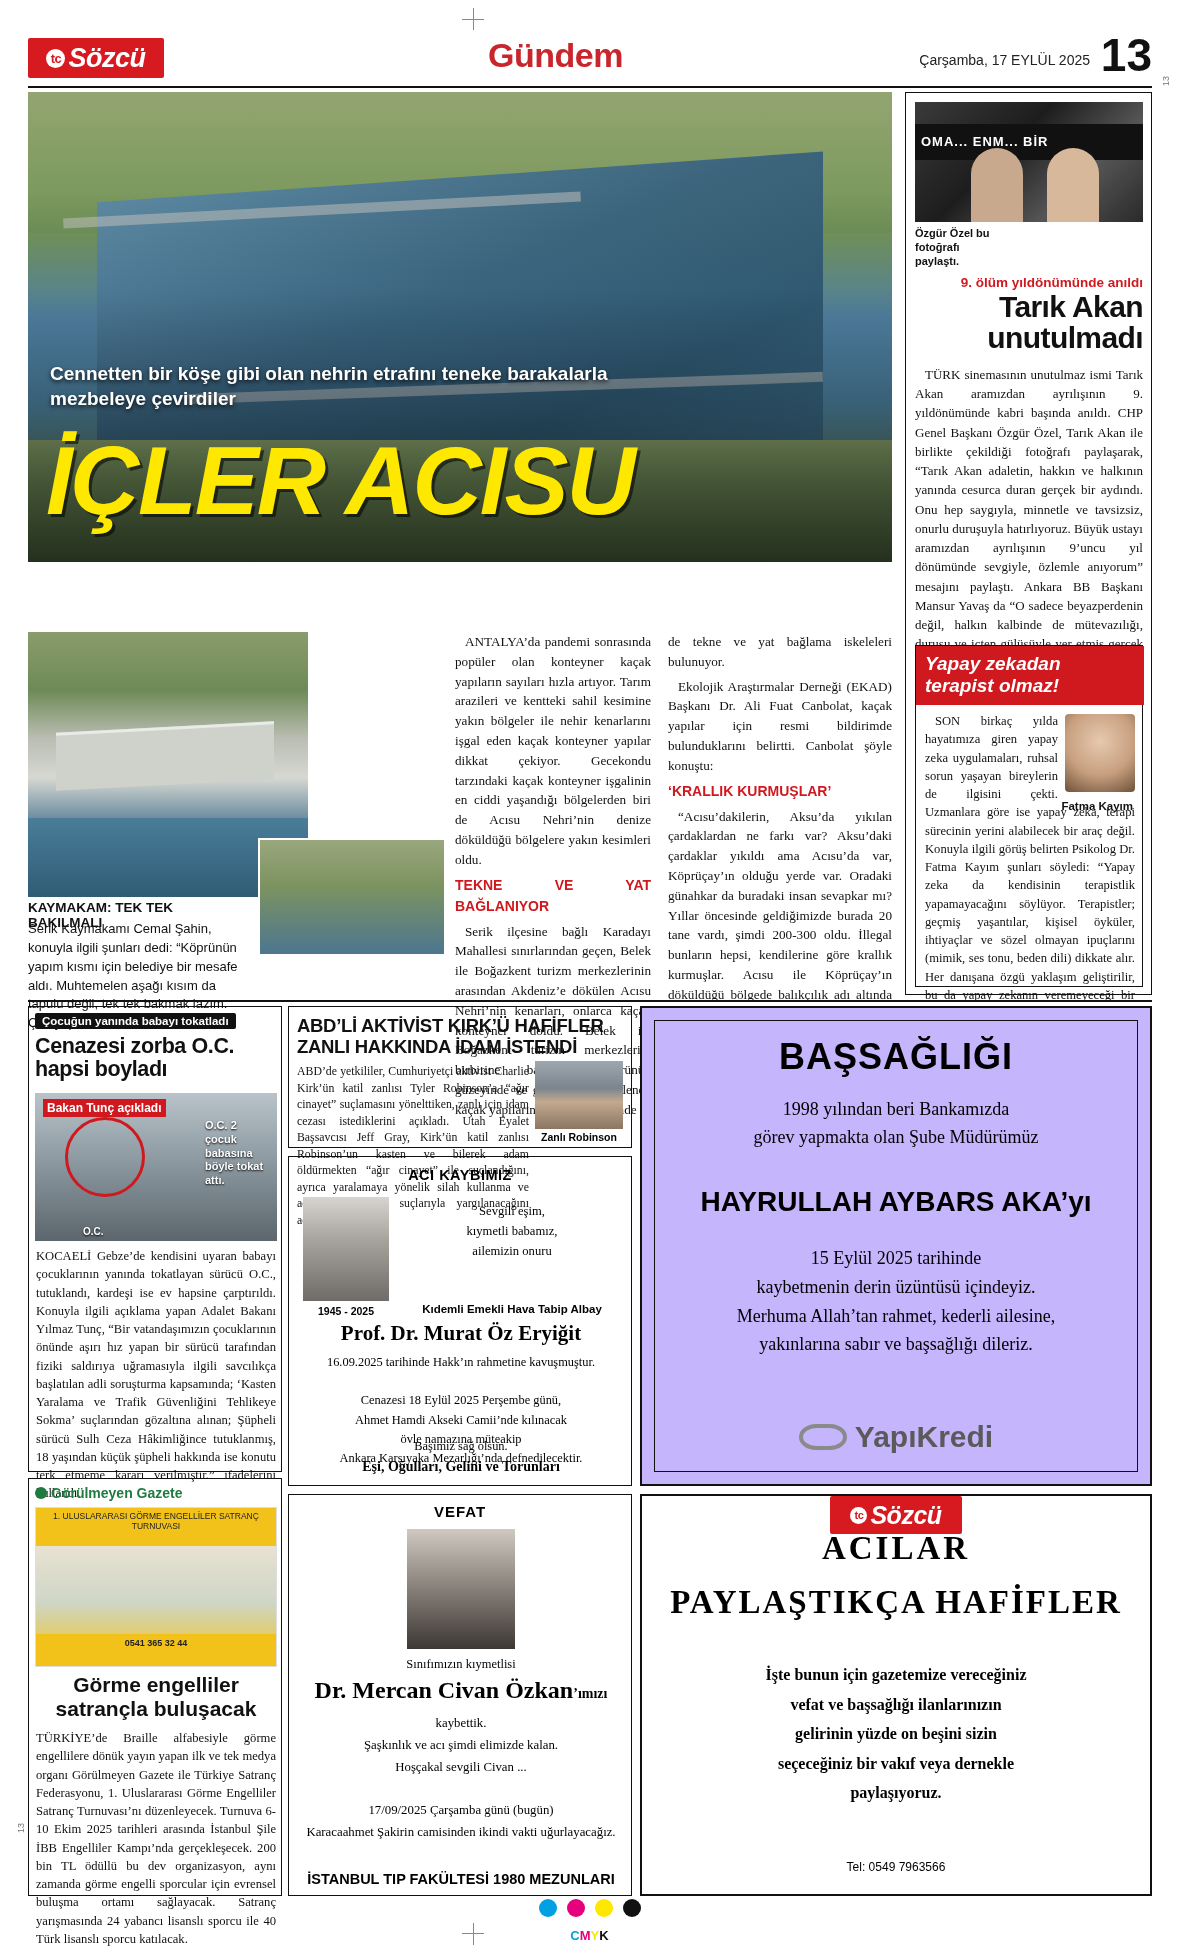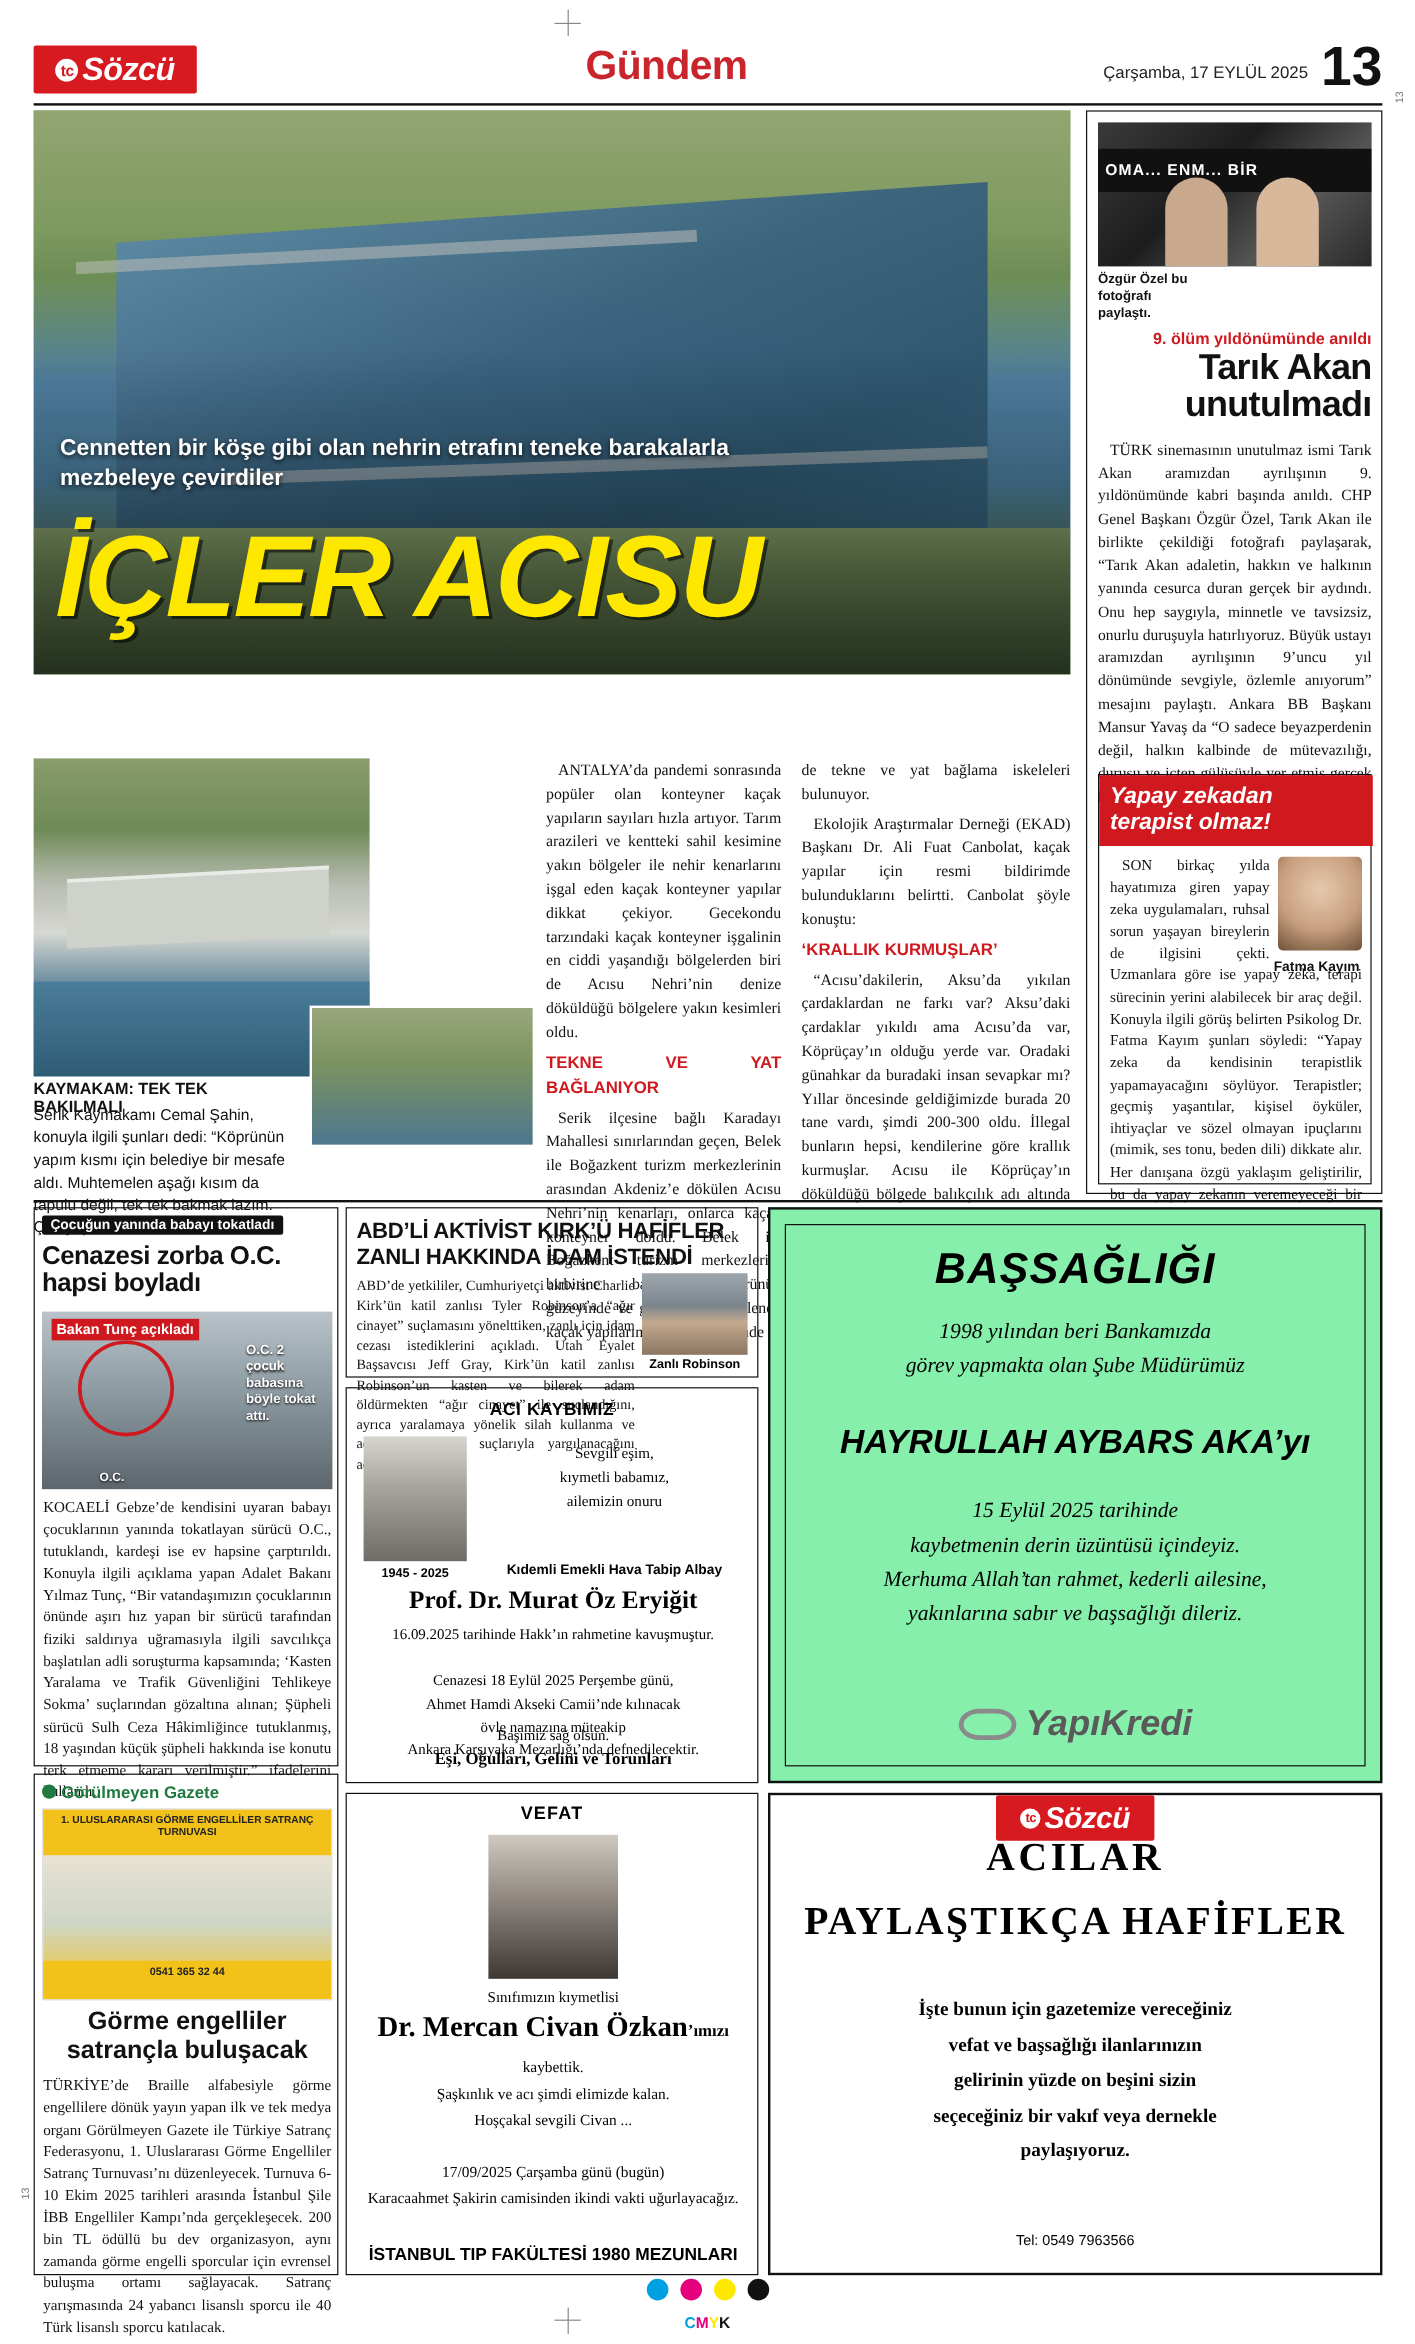--- a/index.html
+++ b/index.html
@@ -287,21 +287,21 @@
     background:#1f7a3f; margin-right:4px; vertical-align:-1px;
   }
   .bl2-photo {
     position:absolute; left:6px; top:28px; width:242px; height:160px;
     background:linear-gradient(180deg,#f2c21a 0%,#e8e2d2 24%,#cfd6c6 60%,#f2c21a 100%);
     overflow:hidden; border:1px solid #ddd;
   }
   .bl2-photo .tstrip {
     position:absolute; left:0; top:0; width:100%; height:24%;
     background:#f2c21a;
-    font-family:"Liberation Sans", sans-serif; font-weight:bold; font-size:8.5px;
+    font-family:"Liberation Sans", sans-serif; font-weight:normal; font-size:8.5px;
     color:#222; text-align:center; padding-top:3px;
   }
   .bl2-photo .bstrip {
     position:absolute; left:0; bottom:0; width:100%; height:20%;
     background:#f2c21a;
     font-family:"Liberation Sans", sans-serif; font-weight:bold; font-size:9px;
     color:#222; text-align:center; padding-top:4px;
   }
   .bl2-head {
     position:absolute; left:7px; top:194px; width:240px; text-align:center;
@@ -405,21 +405,21 @@
     font-family:"Liberation Serif", serif; font-size:12.8px; line-height:1.7;
   }
   .vefat .foot {
     position:absolute; left:10px; bottom:8px; width:324px;
     font-family:"Liberation Sans", sans-serif; font-weight:bold; font-size:14.5px;
   }
 
   
   .ad1 {
     position:absolute; left:640px; top:1006px; width:512px; height:480px;
-    border:2px solid #111; text-align:center; background:#86efac;font-style:italic;
+    border:2px solid #111; text-align:center; background:#c4b5fd;
   }
   .ad1-inner { position:absolute; left:12px; top:12px; right:12px; bottom:12px; border:1px solid #111; }
   .ad1 .t {
     position:absolute; left:0; top:28px; width:100%;
     font-family:"Liberation Sans", sans-serif; font-weight:bold; font-size:36px;
     letter-spacing:1px;
   }
   .ad1 .l1 {
     position:absolute; left:40px; top:88px; width:calc(100% - 80px);
     font-family:"Liberation Serif", serif; font-size:18px; line-height:1.55;

